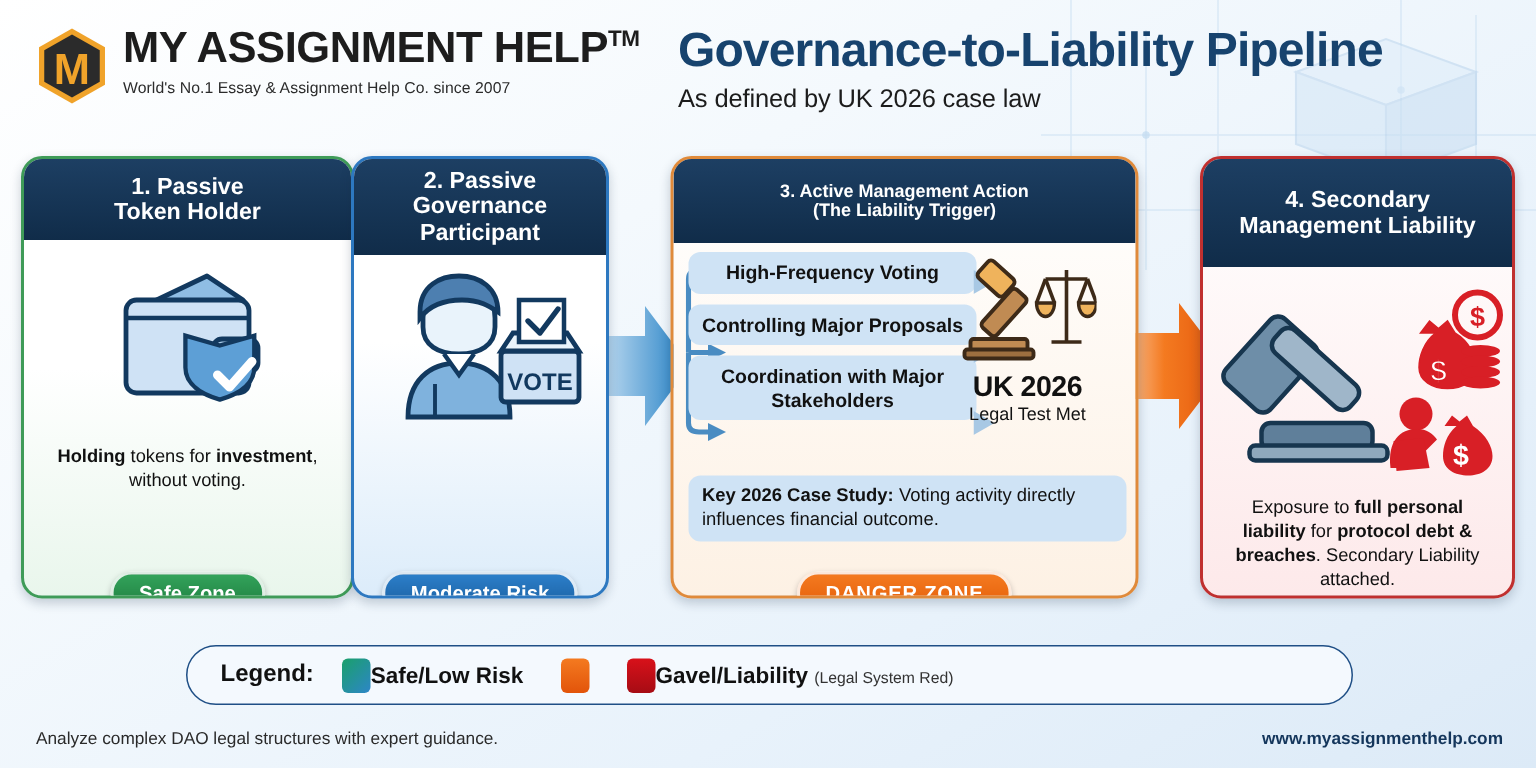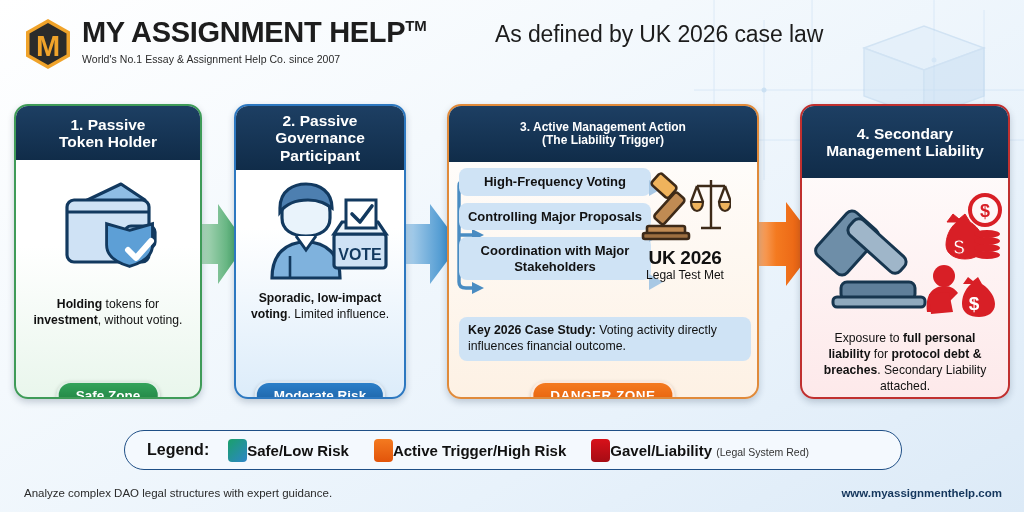--- a/index.html
+++ b/index.html
@@ -16,36 +16,36 @@
   .header { position:absolute; left:0; top:0; width:1024px; height:96px; }
   .brand { position:absolute; left:24px; top:16px; display:flex; align-items:flex-start; gap:10px; }
   .hexlogo { width:48px; height:52px; position:relative; flex:none; margin-top:2px; }
   .brandtext { padding-top:2px; }
   .brandname { font-size:29px; font-weight:bold; letter-spacing:-.3px; color:#1d1d1d; line-height:1; white-space:nowrap;}
   .tm { font-size:15px; vertical-align:super; font-weight:bold; }
   .brandsub { font-size:10.5px; color:#2b2b2b; margin-top:6px; letter-spacing:.05px; }
 
   .titleblock { position:absolute; left:452px; top:16px; }
   .maintitle { font-size:32px; font-weight:bold; color:#17436e; letter-spacing:-.6px; line-height:1.08; white-space:nowrap; }
-  .subtitle { font-size:23px; color:#1c1c1c; margin-top:5px; letter-spacing:-.1px;margin-left:43px; }
+  .subtitle { font-size:17px; color:#1c1c1c; margin-top:5px; letter-spacing:-.1px; }
 
   
   .card { position:absolute; border-radius:14px; overflow:hidden; box-shadow:0 3px 7px rgba(20,40,70,.22); }
   .card-head { color:#fff; font-weight:bold; text-align:center; display:flex; align-items:center;
                justify-content:center; line-height:1.12;
                background:linear-gradient(180deg,#1d3f63 0%,#102c49 100%); padding:4px 6px; }
   .card-body { position:relative; display:flex; flex-direction:column; align-items:center; }
   .desc { font-size:12.2px; text-align:center; color:#111; line-height:1.32; padding:0 10px; }
   .desc b { font-weight:bold; }
   .badge { position:absolute; bottom:-13px; left:50%; transform:translateX(-50%);
            color:#fff; font-weight:bold; border-radius:14px; padding:5px 17px; font-size:13.5px;
            white-space:nowrap; box-shadow:0 2px 4px rgba(0,0,0,.25); border:2px solid rgba(255,255,255,.85); }
 
   
-  #card1 { left:14px; top:104px; width:188px; height:295px; border:2px solid #3f9b58; background:linear-gradient(180deg,#ffffff 0%,#ffffff 48%,#e9f6ec 100%); }
+  #card1 { left:14px; top:104px; width:222px; height:295px; border:2px solid #3f9b58; background:linear-gradient(180deg,#ffffff 0%,#ffffff 48%,#e9f6ec 100%); }
   #card1 .card-head { height:54px; font-size:15.5px; }
   #card1 .badge { background:linear-gradient(180deg,#33a35b 0%,#1c7a3c 100%); }
   
   #card2 { left:234px; top:104px; width:172px; height:295px; border:2px solid #2d78c0; background:linear-gradient(180deg,#ffffff 0%,#ffffff 42%,#dcecfa 100%); }
   #card2 .card-head { height:64px; font-size:15.5px; }
   #card2 .badge { background:linear-gradient(180deg,#2c7fc9 0%,#195b9c 100%);margin-top:24px; }
   
   #card3 { left:447px; top:104px; width:312px; height:295px; border:2px solid #e08a3a; background:linear-gradient(180deg,#ffffff 0%,#fdf1e4 100%); }
   #card3 .card-head { height:56px; font-size:12px; }
   #card3 .badge { background:linear-gradient(180deg,#f47a20 0%,#e25b06 100%); letter-spacing:.5px; }
@@ -114,20 +114,21 @@
       <polygon points="24,1 46,13.5 46,38.5 24,51 2,38.5 2,13.5" fill="#f0a32a"></polygon>
       <polygon points="24,5 42.5,15.5 42.5,36.5 24,47 5.5,36.5 5.5,15.5" fill="#2b2b2b"></polygon>
       <text x="24" y="38" text-anchor="middle" font-family="Liberation Sans, sans-serif" font-size="29" font-weight="bold" fill="#f0a32a">M</text>
     </svg>
     <div class="brandtext">
       <div class="brandname"><span>MY ASSIGNMENT HELP</span><span class="tm">TM</span></div>
       <div class="brandsub">World's No.1 Essay &amp; Assignment Help Co. since 2007</div>
     </div>
   </div>
   <div class="titleblock">
+    <div class="maintitle">Governance-to-Liability Pipeline</div>
     <div class="subtitle">As defined by UK 2026 case law</div>
   </div>
 </div>
 
 <svg class="bigarrow" style="left:186px;top:198px;" width="62" height="92" viewBox="0 0 62 92">
   <defs>
       <linearGradient id="ga" x1="0" y1="0" x2="1" y2="0">
         <stop offset="0" stop-color="#dff0e3"></stop>
         <stop offset="1" stop-color="#2e9a55"></stop>
       </linearGradient>
@@ -181,23 +182,20 @@
       <path d="M30,30 C30,12 44,6 56,6 C70,6 82,14 82,30 C76,26 70,22 58,22 C46,22 36,26 30,34 Z" fill="#4d7fb0" stroke="#12395f" stroke-width="3.2"></path>
       <path d="M22,100 C22,76 36,64 56,64 C76,64 90,76 90,100 Z" fill="#7fb2dd" stroke="#12395f" stroke-width="3.2"></path>
       <path d="M46,58 L56,72 L66,58" fill="#ffffff" stroke="#12395f" stroke-width="3"></path>
       <path d="M40,78 L40,100" stroke="#12395f" stroke-width="2.6"></path>
       <rect x="84" y="56" width="52" height="34" rx="3" fill="#cfe2f5" stroke="#12395f" stroke-width="3.2"></rect>
       <path d="M84,56 L136,56 L128,44 L92,44 Z" fill="#e9f3fb" stroke="#12395f" stroke-width="3.2"></path>
       <rect x="96" y="22" width="30" height="28" fill="#ffffff" stroke="#12395f" stroke-width="3"></rect>
       <path d="M102,36 L110,44 L122,28" fill="none" stroke="#12395f" stroke-width="3.6" stroke-linecap="round" stroke-linejoin="round"></path>
       <text x="110" y="82" text-anchor="middle" font-family="Liberation Sans, sans-serif" font-size="16" font-weight="bold" fill="#12395f">VOTE</text>
     </svg>
-    <div class="desc" style="margin-top:8px;">
-      <b>Sporadic, low-impact voting</b>. Limited influence.
-    </div>
   </div>
   <div class="badge">Moderate Risk</div>
 </div>
 
 <div class="card" id="card3">
   <div class="card-head">3. Active Management Action<br>(The Liability Trigger)</div>
 
   <svg style="position:absolute;left:2px;top:66px;" width="34" height="126" viewBox="0 0 34 126">
     <g fill="none" stroke="#4a8cc2" stroke-width="3.4">
       <path d="M8,63 L8,14 Q8,8 15,8 L22,8"></path>
@@ -296,21 +294,20 @@
 <div class="legend">
   <div class="legend-title">Legend:</div>
 
   <div class="legend-item">
     <div class="sw" style="background:linear-gradient(135deg,#1aa06a,#2d86c8);"></div>
     <div class="legend-label">Safe/Low Risk</div>
   </div>
 
   <div class="legend-item" style="margin-left:12px;">
     <div class="sw" style="background:linear-gradient(180deg,#f47a20,#e2540a);"></div>
-    <div class="legend-label">Active Trigger/High Risk</div>
   </div>
 
   <div class="legend-item" style="margin-left:12px;">
     <div class="sw" style="background:linear-gradient(180deg,#d8111a,#a60c14);"></div>
     <div class="legend-label"><span>Gavel/Liability</span> <span class="legend-note">(Legal System Red)</span></div>
   </div>
 </div>
 
 <div class="footer-left">Analyze complex DAO legal structures with expert guidance.</div>
 <div class="footer-right">www.myassignmenthelp.com</div>

